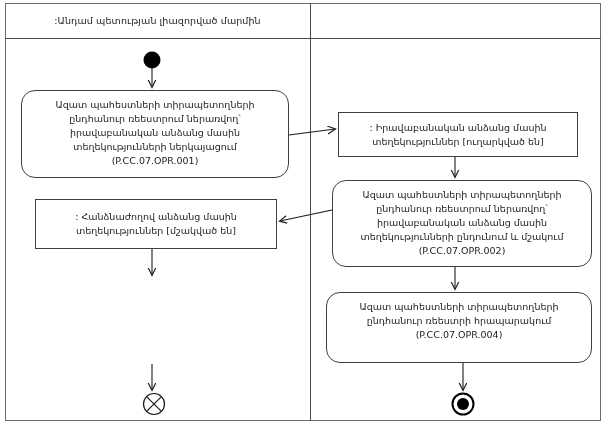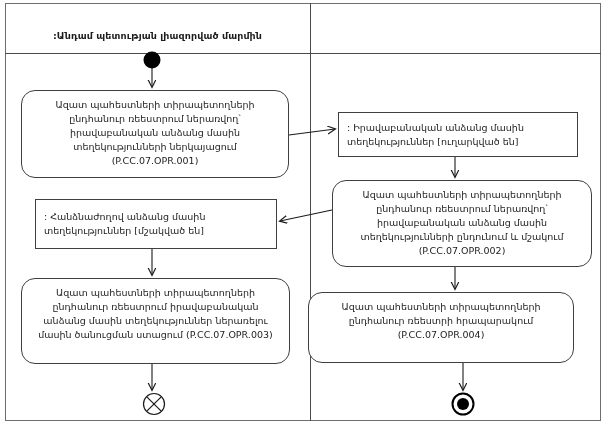--- a/index.html
+++ b/index.html
@@ -14,43 +14,42 @@
   
   .frame{
     position:absolute;left:5px;top:3px;width:596px;height:418px;
     border:1px solid #6e6e6e;box-sizing:border-box;
   }
   .lane-divider{
     position:absolute;left:310px;top:3px;width:1px;height:418px;
     background:#4a4a4a;
   }
   .header-row{
-    position:absolute;left:5px;top:18px;width:596px;height:36px;
+    position:absolute;left:5px;top:3px;width:596px;height:36px;
     border-bottom:1px solid #4a4a4a;box-sizing:border-box;
     display:flex;
-    font-weight:bold;
   }
   .lane-header{
     flex:0 0 auto;display:flex;align-items:center;justify-content:center;
     font-size:9.5px;letter-spacing:.1px;
   }
   .lane-header.left{width:305px;}
   .lane-header.right{width:291px;}
   
   .action{
     position:absolute;box-sizing:border-box;
     border:1px solid #3f3f3f;border-radius:14px;background:#fff;
     font-size:9.5px;line-height:14px;text-align:center;
     padding:7px 10px 0 10px;
   }
   
   .objnode{
     position:absolute;box-sizing:border-box;
     border:1px solid #3f3f3f;background:#fff;
-    font-size:9.5px;line-height:14px;
+    font-size:9.5px;line-height:14px;text-align:center;
     display:flex;align-items:center;justify-content:center;
     padding:2px 8px;
   }
   .overlay{position:absolute;left:0;top:0;width:608px;height:428px;pointer-events:none;}
 </style>
 </head>
 <body>
 
 <div class="stage">
 
@@ -63,23 +62,22 @@
   </div>
 
   <div class="action" style="left:21px;top:90px;width:268px;height:88px;">Ազատ պահեստների տիրապետողների ընդհանուր ռեեստրում ներառվող՝ իրավաբանական անձանց մասին տեղեկությունների ներկայացում (P.CC.07.OPR.001)</div>
 
   <div class="objnode" style="left:338px;top:112px;width:240px;height:45px;">: Իրավաբանական անձանց մասին տեղեկություններ [ուղարկված են]</div>
 
   <div class="action" style="left:332px;top:180px;width:260px;height:87px;">Ազատ պահեստների տիրապետողների ընդհանուր ռեեստրում ներառվող՝ իրավաբանական անձանց մասին տեղեկությունների ընդունում և մշակում (P.CC.07.OPR.002)</div>
 
   <div class="objnode" style="left:35px;top:199px;width:242px;height:50px;">: Հանձնաժողով անձանց մասին տեղեկություններ [մշակված են]</div>
 
-  <div class="action" style="left:21px;top:278px;width:269px;height:86px;">Ազատ պահեստների տիրապետողների ընդհանուր ռեեստրում իրավաբանական անձանց մասին տեղեկություններ ներառելու մասին ծանուցման ստացում (P.CC.07.OPR.003)</div>
 
-  <div class="action" style="left:308px;top:292px;width:266px;height:71px;text-align:center;">Ազատ պահեստների տիրապետողների ընդհանուր ռեեստրի հրապարակում (P.CC.07.OPR.004)</div>
+  <div class="action" style="left:326px;top:292px;width:266px;height:71px;text-align:center;">Ազատ պահեստների տիրապետողների ընդհանուր ռեեստրի հրապարակում (P.CC.07.OPR.004)</div>
 
   <svg class="overlay" viewBox="0 0 608 428" xmlns="http://www.w3.org/2000/svg">
     <defs>
       <marker id="arrow" markerWidth="10" markerHeight="10" refX="7.5" refY="4" orient="auto" markerUnits="userSpaceOnUse">
         <path d="M0,0 L8,4 L0,8" fill="none" stroke="#1a1a1a" stroke-width="1.2"></path>
       </marker>
     </defs>
 
     <circle cx="152" cy="60" r="8.5" fill="#000"></circle>
 

